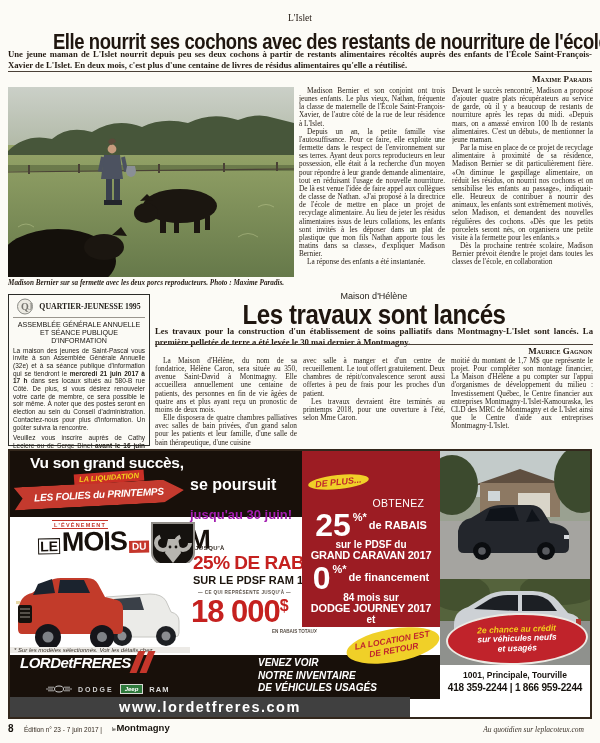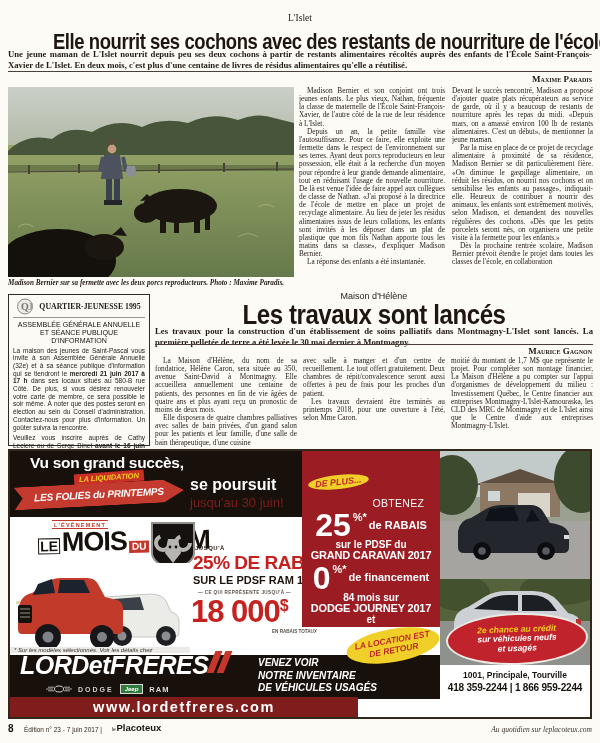--- a/index.html
+++ b/index.html
@@ -60,21 +60,21 @@
         font-family:"Liberation Sans", sans-serif;padding-left:24px; }
   .ad .abs { position:absolute; }
   .adTop { left:0; top:0; width:292px; height:66px; background:#18100a; }
   .vuSucces { left:20px; top:3px; color:#fff; font-weight:700; font-size:15.5px; letter-spacing:-.3px; }
   .liqTab { left:64px; top:21px; background:#c92f26; color:#f3cf1c; font-style:italic; font-weight:700; font-size:7.5px; padding:1px 5px; transform:rotate(-4deg); }
   .folies { left:4px; top:32px; width:170px; height:23px; background:#c43a2e; color:#fff;
     clip-path:polygon(0 0, 88% 0, 100% 50%, 88% 100%, 0 100%, 5% 50%);
     display:flex; align-items:center; justify-content:center; transform:rotate(-3deg);
     font-style:italic; font-weight:700; font-size:10px; letter-spacing:-.2px; }
   .poursuit { left:180px; top:25px; color:#fff; font-weight:700; font-size:16px; }
-  .jusquau { left:180px; top:44px; color:#7f1d1d; font-weight:400; font-size:13px; }
+  .jusquau { left:180px; top:56px; color:#a21caf; font-weight:700; font-size:13px; }
 
   .evenement { left:42px; top:69px; color:#c5362b; font-weight:700; font-size:5.5px; letter-spacing:1.2px;
     border-top:1px solid #c5362b; border-bottom:1px solid #c5362b; padding:.5px 2px; }
   .moisram { left:28px; top:78px; color:#16100b; display:flex; align-items:baseline; gap:2px; transform:rotate(-1deg); }
   .moisram .le { font-weight:700; font-size:14px; border:1.5px solid #16100b; padding:0 1px; line-height:1; }
   .moisram .big { font-weight:700; font-size:27px; letter-spacing:-1px; line-height:.95; }
   .moisram .du { background:#c5362b; color:#fff; font-weight:700; font-size:10px; padding:1px 3px; line-height:1; }
   .rambadge { left:140px; top:70px; }
   .jusqua2 { left:185px; top:94px; font-weight:700; font-size:6px; color:#2a2119; letter-spacing:.5px; }
   .rab25 { left:183px; top:101px; color:#c5211f; font-weight:700; font-size:19px; letter-spacing:-.5px; white-space:nowrap; }
@@ -97,47 +97,47 @@
   .offer .pct { font-weight:700; font-size:32px; line-height:.9; }
   .offer .pctsup { font-weight:700; font-size:11px; vertical-align:top; position:relative; top:-8px; }
   .offer .side { font-weight:700; font-size:11px; }
   .offer .l { font-weight:700; font-size:10px; }
   .offer .l3 { font-weight:700; font-size:11px; letter-spacing:-.2px; white-space:nowrap; }
 
   .adphoto1 { left:430px; top:0; width:150px; height:128px; overflow:hidden; }
   .adphoto2 { left:430px; top:128px; width:150px; height:86px; overflow:hidden; }
 
   .dealerbar { left:0; top:204px; width:430px; height:44px; background:#18100a; }
-  .lordlogo { left:10px; top:200px; color:#fff; font-weight:700; font-style:italic; font-size:25px;
-    letter-spacing:-.5px; display:flex; }
+  .lordlogo { left:10px; top:200px; color:#fff; font-weight:700; font-style:italic; font-size:15px;
+    letter-spacing:-.5px; display:flex; align-items:center; }
   .slash { display:inline-block; width:7px; height:22px; background:#c5362b; transform:skewX(-22deg); margin-left:3px; }
   .brands { left:36px; top:233px; display:flex; align-items:center; gap:6px; }
   .dodge { color:#cfcfcf; font-weight:700; font-size:7px; letter-spacing:2px; }
   .jeep { background:#2f7a3d; color:#fff; font-weight:700; font-style:italic; font-size:6px; padding:1px 4px; border:1px solid #d8d8d4; }
   .ramtxt { color:#dadada; font-weight:700; font-size:7.5px; letter-spacing:1px; }
   .invites { left:248px; top:206px; color:#fff; font-style:italic; font-weight:700; font-size:10px; line-height:12.5px; }
   .locTag { left:336px; top:178px; background:#f0d028; border-radius:50%; padding:7px 9px;
     transform:rotate(-10deg); text-align:center; color:#c0272c; font-style:italic; font-weight:700; font-size:8.5px; line-height:9.5px; z-index:6; }
   .bubble { left:436px; top:162px; width:142px; height:52px; background:#c0232b; border:2px solid #eceae4;
     border-radius:50%; transform:rotate(-2deg); display:flex; flex-direction:column; align-items:center; justify-content:center;
     font-style:italic; font-weight:700; font-size:8.5px; line-height:9.5px; color:#fff; z-index:5; }
   .bubble .y { color:#f3cf1c; }
   .contact { left:430px; top:214px; width:150px; height:52px; background:#fff; text-align:center; padding-top:5px; }
   .contact .addr { font-weight:700; font-size:8.5px; color:#17130e; }
   .contact .phones { font-weight:700; font-size:10px; letter-spacing:-.2px; color:#17130e; margin-top:2px; white-space:nowrap; }
-  .wwwbar { left:0; top:246px; width:348px; height:20px; background:#7f1d1d; display:flex; align-items:center; justify-content:center; }
+  .wwwbar { left:0; top:246px; width:400px; height:20px; background:#404040; display:flex; align-items:center; justify-content:center; }
   .wwwbar span { color:#fff; font-weight:700; font-size:14.5px; letter-spacing:1.5px; }
 
   
   .pageno { top:723px; left:8px; font-family:"Liberation Sans", sans-serif; font-weight:700; font-size:10px; color:#17130e; }
   .edition { top:726px; left:24px; font-family:"Liberation Sans", sans-serif; font-size:6.5px; color:#33291f; }
   .brandlogo { top:722px; left:112px; font-family:"Liberation Sans", sans-serif; color:#17130e; display:flex; align-items:baseline; }
   .brandlogo .le { font-size:5px; margin-right:.5px; }
   .brandlogo .pl { font-weight:700; font-size:9.5px; }
-  .footright { top:725px; right:8px; font-style:italic; font-size:7.5px; color:#3a3128; }
+  .footright { top:725px; right:16px; font-style:italic; font-size:7.5px; color:#3a3128; }
 </style>
 </head>
 <body>
 
 <div class="page">
 
   <div class="abs kicker">L'Islet</div>
   <h1 class="abs h1a"><span class="squeeze">Elle nourrit ses cochons avec des restants de nourriture de l'école</span></h1>
   <p class="abs deck deck1">Une jeune maman de L'Islet nourrit depuis peu ses deux cochons à partir de restants alimentaires récoltés auprès des enfants de l'École Saint-François-Xavier de L'Islet. En deux mois, c'est plus d'une centaine de livres de résidus alimentaires qu'elle a réutilisé.</p>
   <div class="abs rule rule1"></div>
@@ -415,17 +415,17 @@
     </div>
     <div class="abs wwwbar">
       <span>www.lordetfreres.com</span>
     </div>
   </div>
 
   <div class="abs pageno">8</div>
   <div class="abs edition">Édition n° 23 - 7 juin 2017 |</div>
   <div class="abs brandlogo">
     <span class="le">le</span>
-    <span class="pl">Placoteux</span>
+    <span class="pl">Montmagny</span>
   </div>
   <div class="abs footright">Au quotidien sur leplacoteux.com</div>
 
 </div>
 
 </body></html>

